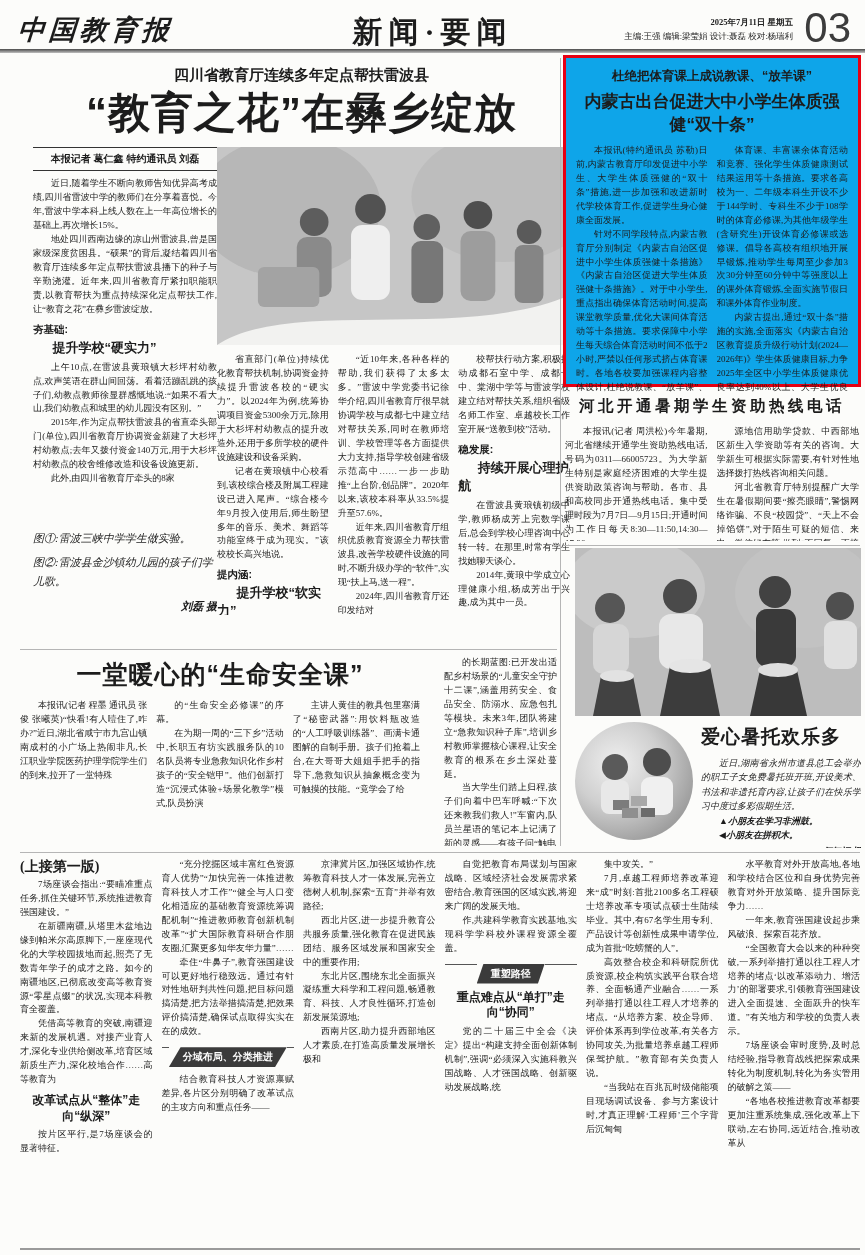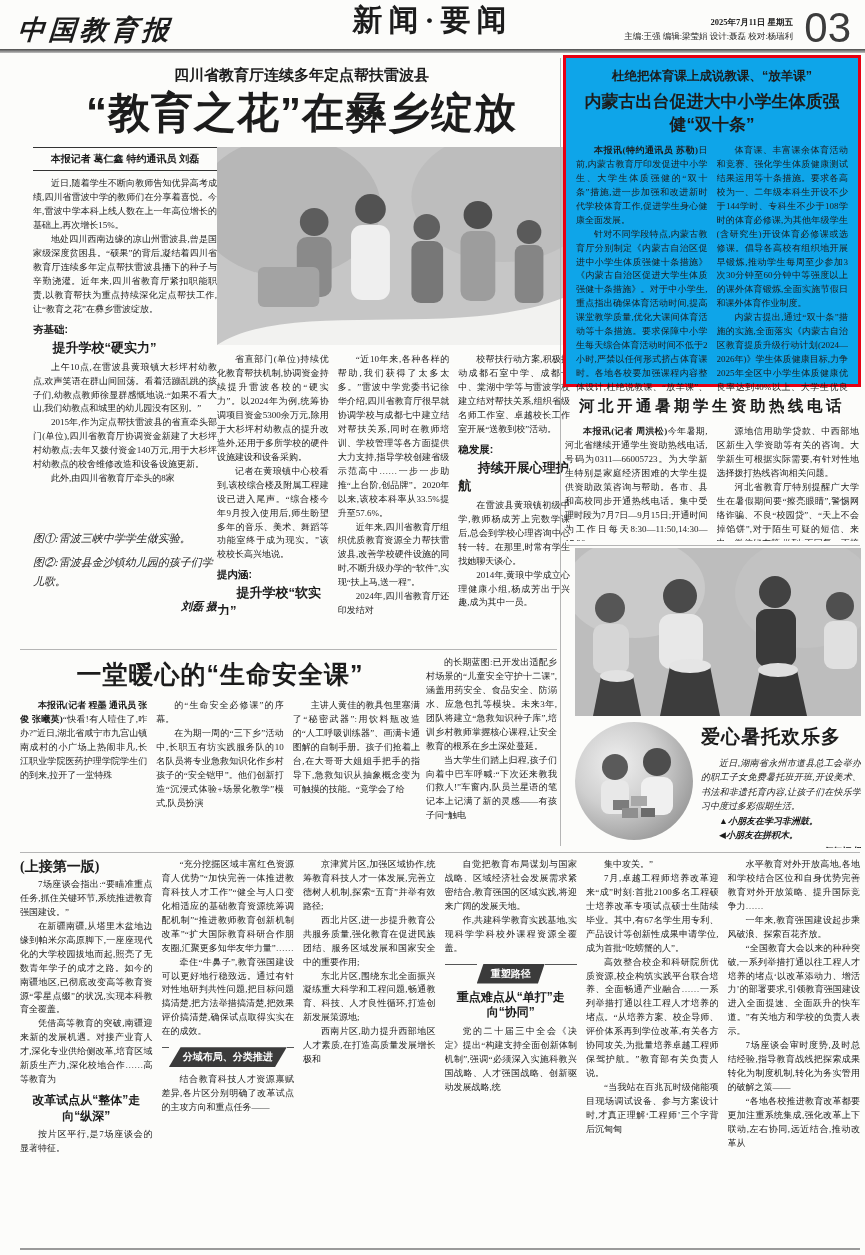--- a/index.html
+++ b/index.html
@@ -10,21 +10,21 @@
     font-family:"Liberation Serif","DejaVu Serif",serif;
   }
   .sans { font-family:"Liberation Sans","DejaVu Sans",sans-serif; }
   .abs { position:absolute; }
   p { margin:0; text-indent:2em; font-size:9px; line-height:1.55; text-align:justify; }
   .cols { display:flex; gap:9px; overflow:hidden; }
   .col { flex:1; overflow:hidden; }
 
   
   #masthead { left:18px; top:12px; font-size:27px; font-weight:bold; font-style:italic; letter-spacing:4px; transform:skewX(-4deg); }
-  #section-title { left:0; right:0; top:0; text-align:center; font-size:30px; font-weight:900; letter-spacing:6px; }
+  #section-title { left:0; right:0; top:12px; text-align:center; font-size:30px; font-weight:900; letter-spacing:6px; }
   #dateline { right:72px; top:16px; text-align:right; font-size:8.5px; line-height:1.6; color:#222; }
   #dateline .d1 { font-weight:bold; }
   #pagenum { right:14px; top:4px; font-size:42px; color:#3c3c3c; font-weight:400; }
   #header-rule { left:0; top:49px; width:865px; height:4px;
     background:linear-gradient(to bottom,#4a4a4a,#bfbfbf); }
 
   
   #main-art { left:33px; top:58px; width:537px; height:588px; }
   .kicker { text-align:center; font-weight:bold; font-size:15px; margin-top:8px; }
   #main-headline { text-align:center; font-weight:900; font-size:42px; letter-spacing:1px; margin-top:4px; line-height:1.15; }
@@ -45,40 +45,40 @@
 
   
   .hline { background:#b5b5b5; height:1px; }
   .vline { background:#b5b5b5; width:1px; }
 
   
   #redbox { left:563px; top:55px; width:298px; height:332px; border:3px solid #e60012; background:#0ea5e9; padding:10px 10px 6px; }
   #redbox .kicker { font-size:12.5px; margin-top:0; }
   #redbox-headline { text-align:center; font-weight:900; font-size:17px; margin:5px 0 8px; }
   #redbox .cols { height:252px; }
-  .lead b { font-weight:bold; }
+  .lead b { font-weight:normal; }
 
   
   #hebei { left:563px; top:392px; width:298px; height:150px; padding:0 2px; }
   #hebei-headline { text-align:center; font-weight:900; font-size:15.5px; letter-spacing:3.5px; margin:4px 0 8px; }
   #hebei .cols { height:116px; }
 
   
   #drum-photo { left:575px; top:548px; width:286px; height:168px; }
   #aixin { left:575px; top:722px; width:286px; height:126px; display:flex; gap:8px; }
   #circle-photo { width:118px; height:118px; flex:none; border-radius:50%;
     background:radial-gradient(circle at 35% 35%, #efefef 0%, #cfcfcf 40%, #9f9f9f 75%, #8a8a8a 100%); overflow:hidden; position:relative; }
   #aixin-right { flex:1; overflow:hidden; }
   #aixin-headline { font-weight:900; font-size:19px; letter-spacing:1px; margin:2px 0 6px; }
   #aixin-right p { font-style:italic; font-size:9px; line-height:1.6; }
   #aixin-right .capline { text-indent:2em; font-weight:bold; }
   #aixin-right .credit { text-align:right; font-weight:bold; margin-top:2px; }
 
   
-  #life { left:20px; top:654px; width:537px; height:192px; display:flex; gap:6px; }
+  #life { left:20px; top:654px; width:537px; height:192px; display:flex; gap:24px; }
   #life-main { width:400px; flex:none; display:flex; flex-direction:column; overflow:hidden; }
   #life-headline { text-align:center; font-weight:900; font-size:25px; letter-spacing:1px; margin:4px 0 8px; }
   #life .cols { flex:1; }
   #life-col4 { flex:1; overflow:hidden; padding-top:2px; }
 
   
   #bottom { left:20px; top:858px; width:840px; height:386px; display:flex; gap:9px; }
   #bottom .col { overflow:hidden; }
   .cont-marker { font-weight:bold; font-size:14px; text-indent:0; margin-bottom:2px; }
   .subhead { font-weight:bold; font-size:12px; text-align:center; margin:6px 0 4px; line-height:1.3; }

